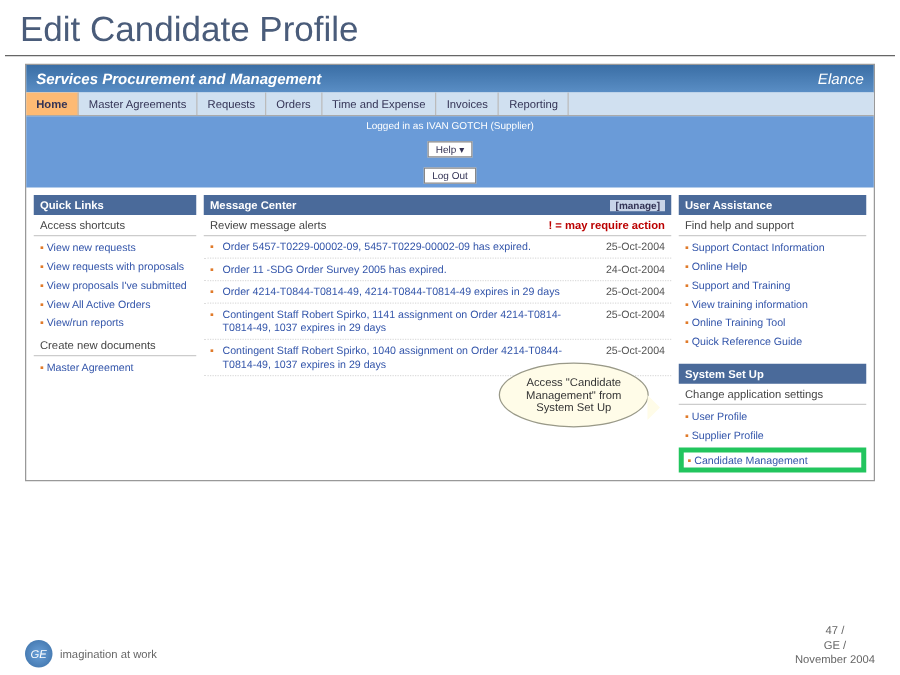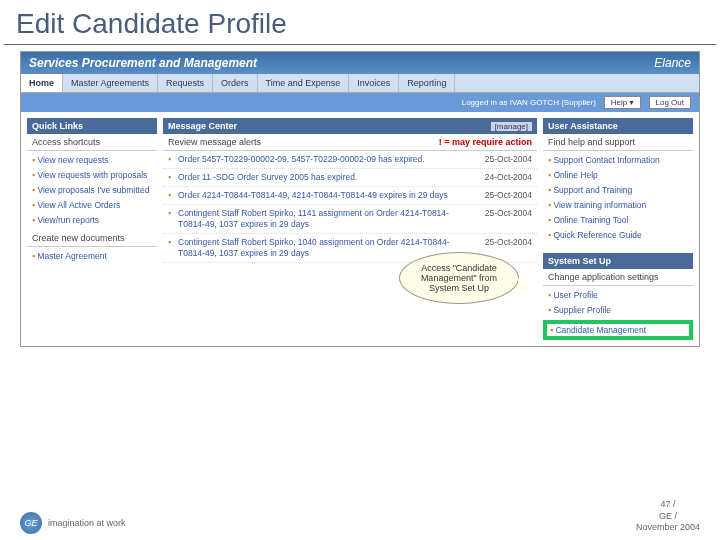--- a/index.html
+++ b/index.html
@@ -5,30 +5,30 @@
   * { box-sizing: border-box; margin: 0; padding: 0; }
   body { width: 720px; height: 540px; font-family: Arial, sans-serif; background: #fff; overflow: hidden; }
   .slide-title { font-size: 28px; font-weight: 300; color: #4a5c7a; padding: 8px 16px 4px; }
   .title-rule { border: none; border-top: 1px solid #666; margin: 0 4px 6px; }
   .app { margin: 0 20px; border: 1px solid #999; font-size: 9px; background: #fff; }
   .header-bar { background: linear-gradient(#3a6ea5, #5a8ec5); color: #fff; padding: 4px 8px; display: flex; justify-content: space-between; align-items: center; text-align: center; }
   .header-bar .title { font-weight: bold; font-style: italic; font-size: 12px; }
   .header-bar .brand { font-size: 12px; font-style: italic; }
   .tabs { display: flex; background: #d0e0f0; border-bottom: 1px solid #aaa; }
   .tab { padding: 4px 8px; font-size: 9px; color: #335; cursor: pointer; border-right: 1px solid #bbb; }
-  .tab.active { background: #ffffff; font-weight: bold; }
-  .subbar { background: #6a9bd8; color: #fff; padding: 3px 8px; display: flex; justify-content: flex-end; align-items: center; gap: 8px; font-size: 8px; }
+  .tab.active { background: #fdba74; font-weight: bold; }
+  .subbar { background: #6a9bd8; color: #fff; padding: 3px 8px; display: flex; justify-content: flex-end; align-items: center; gap: 8px; font-size: 8px; flex-direction: column; }
   .subbar .btn { background: #fff; color: #335; padding: 1px 6px; border: 1px solid #888; font-size: 8px; cursor: pointer; }
   .cols { display: flex; gap: 6px; padding: 6px; align-items: flex-start; }
   .col { background: #fff; }
   .col.left { width: 130px; }
   .col.mid { flex: 1; }
   .col.right { width: 150px; }
   .panel-hd { background: #4a6a9a; color: #fff; padding: 3px 5px; font-weight: bold; font-size: 9px; display: flex; justify-content: space-between; align-items: center; }
-  .panel-hd .manage { background: #c8d4e8; color: #335; padding: 0 4px; font-size: 8px; font-weight: normal; cursor: pointer; }
+  .panel-hd .manage { background: #c8d4e8; color: #335; padding: 0 4px; font-size: 8px; font-weight: bold; cursor: pointer; }
   .sub-hd { padding: 3px 5px; font-size: 9px; color: #444; border-bottom: 1px solid #ccc; display: flex; justify-content: space-between; }
   .sub-hd .req { color: #b00; font-weight: bold; }
   ul.link-list { list-style: none; padding: 2px 0; }
   ul.link-list li { padding: 2px 5px; font-size: 8.5px; line-height: 1.3; }
   ul.link-list li::before { content: "▪ "; color: #e07a2a; }
   ul.link-list li a { color: #3355aa; text-decoration: none; cursor: pointer; }
   .msg-row { display: flex; padding: 3px 5px; border-bottom: 1px dotted #ddd; font-size: 8.5px; }
   .msg-row .bullet { color: #e07a2a; width: 10px; }
   .msg-row .txt { flex: 1; color: #3355aa; cursor: pointer; line-height: 1.3; }
   .msg-row .date { width: 60px; text-align: right; color: #555; }

